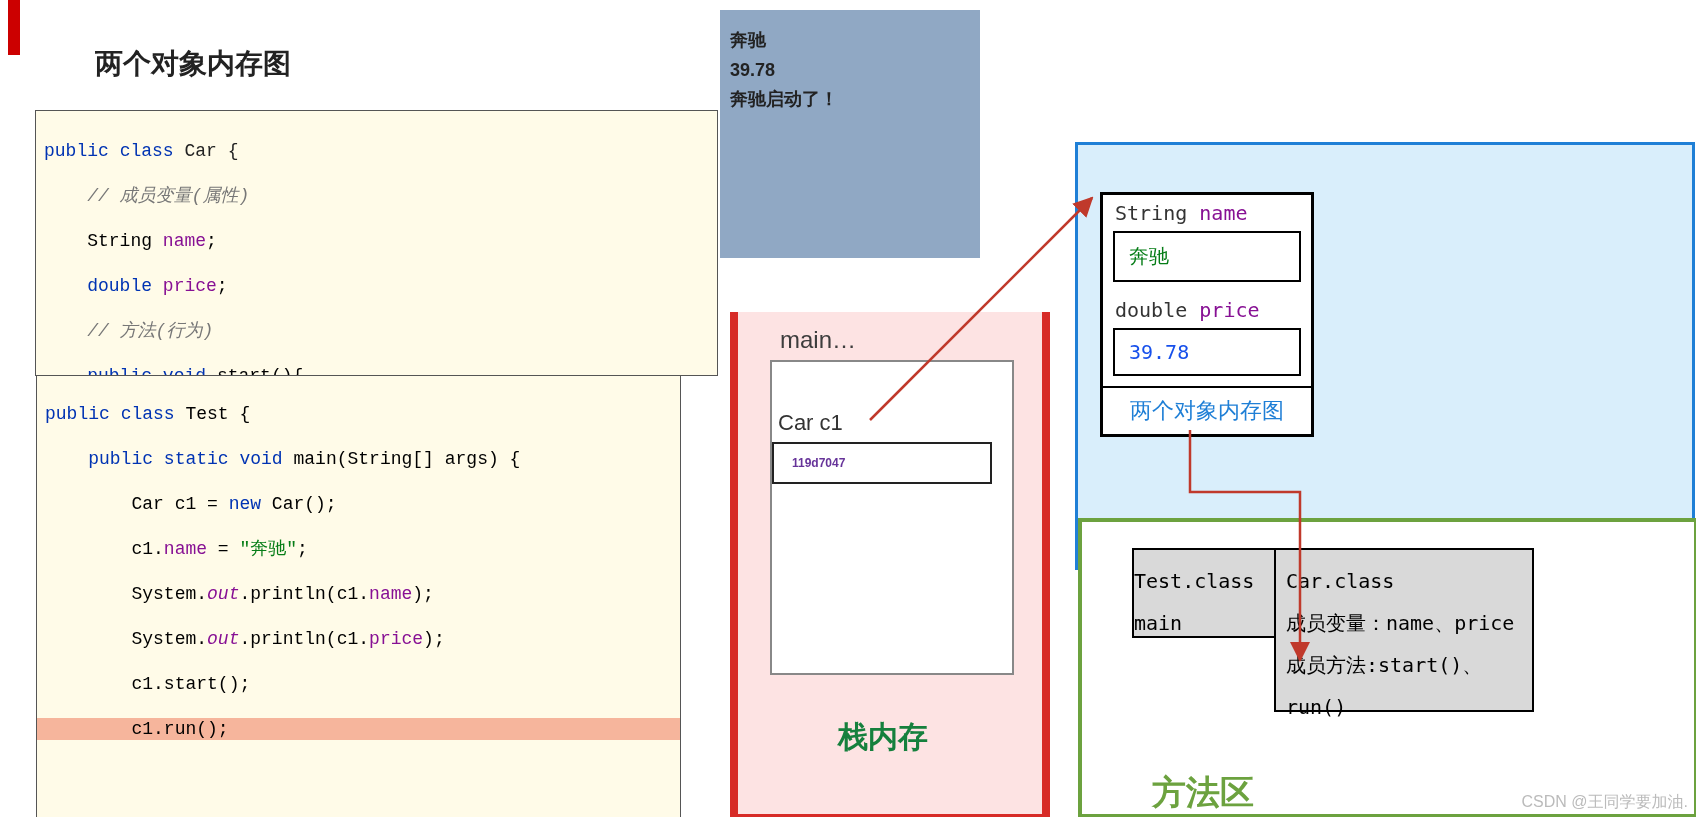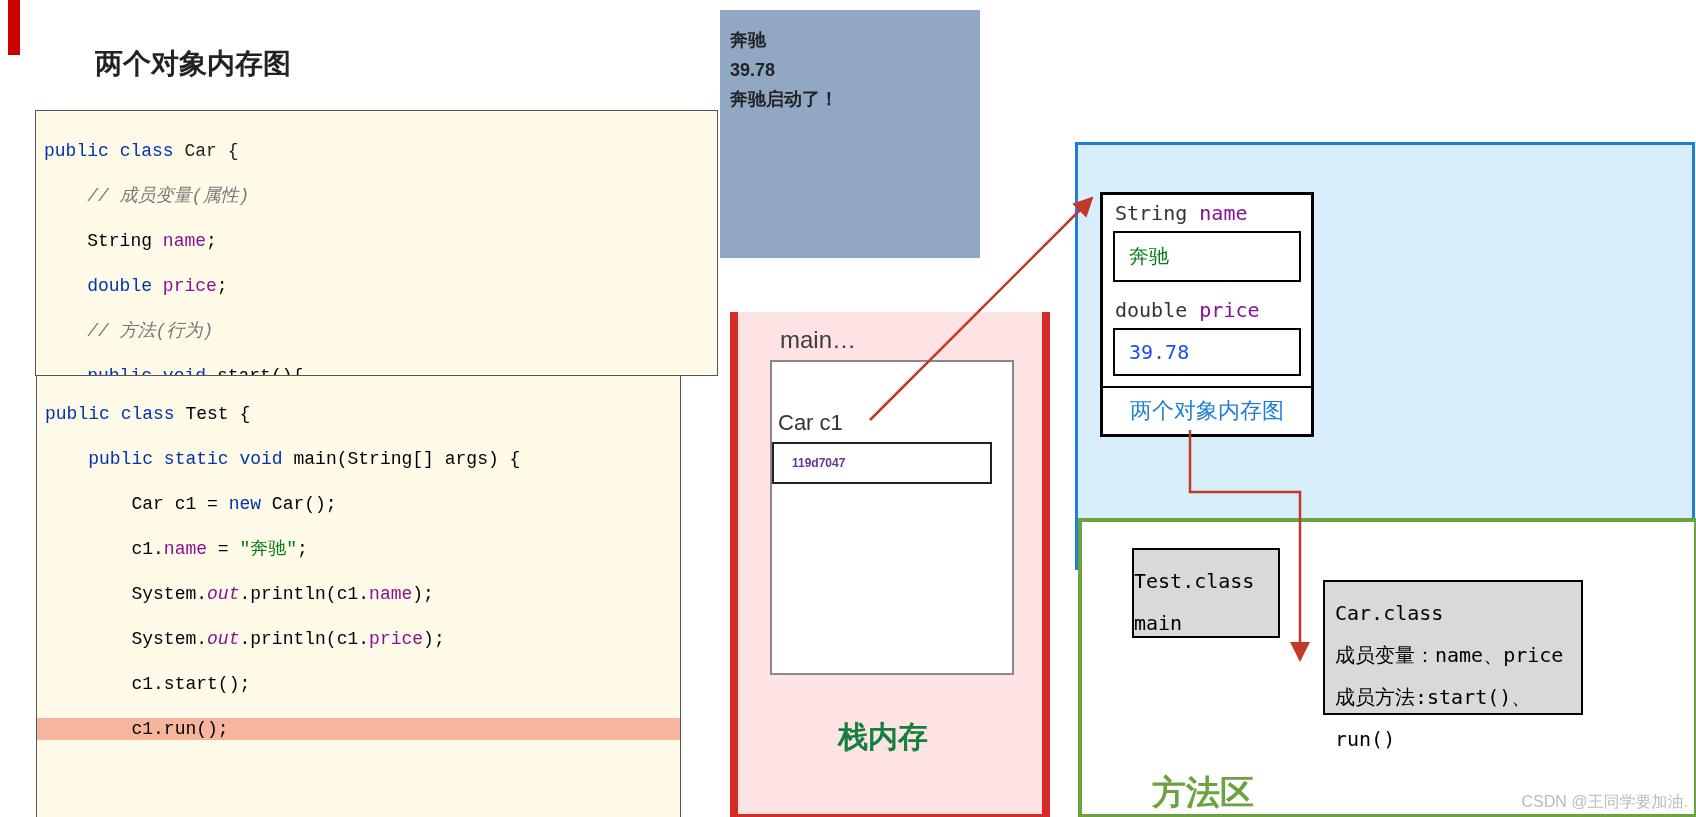--- a/index.html
+++ b/index.html
@@ -195,21 +195,21 @@
   }
   .cls-box {
     position: absolute;
     border: 2px solid #000;
     background: #d9d9d9;
     font-size: 20px;
     font-family: "Consolas","Microsoft YaHei", monospace;
     box-sizing: border-box;
   }
   #test-cls { left: 1132px; top: 548px; width: 148px; height: 90px; padding: 10px 0; line-height: 2.1; }
-  #car-cls  { left: 1323px; top: 548px; width: 260px; height: 135px; padding: 10px 10px; line-height: 2.1; margin-top: 32px; }
+  #car-cls  { left: 1274px; top: 548px; width: 260px; height: 164px; padding: 10px 10px; line-height: 2.1; }
 
   
   svg.overlay {
     position: absolute;
     left: 0; top: 0;
     width: 1696px; height: 817px;
     pointer-events: none;
   }
 
   .watermark {

